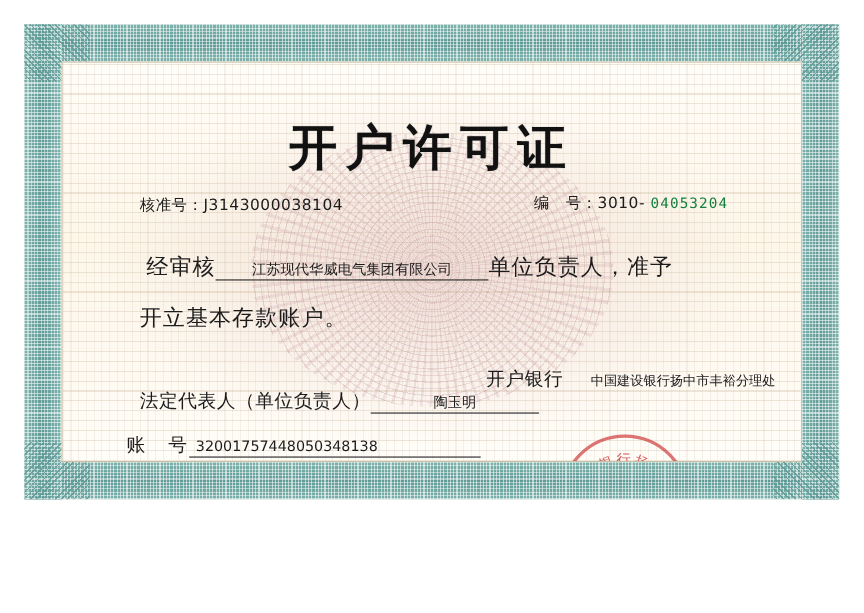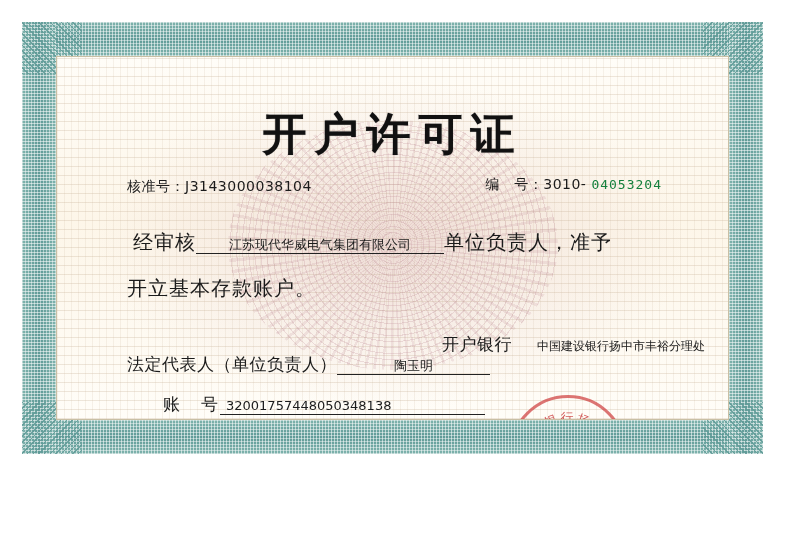--- a/index.html
+++ b/index.html
@@ -233,26 +233,25 @@
     white-space: nowrap;
   }
   .fill-bank {
     width: 210px;
     border-bottom: none;
     font-size: 12px;
   }
 
   .row-account {
     position: absolute;
-    left: 70px;
+    left: 58px;
     top: 336px;
     font-size: 17px;
     letter-spacing: 2px;
     white-space: nowrap;
-    padding-left: 36px;
   }
   .fill-account {
     width: 255px;
     font-size: 13px;
     letter-spacing: 0;
     text-align: left;
     padding-left: 6px;
   }
 
   .issuer {

